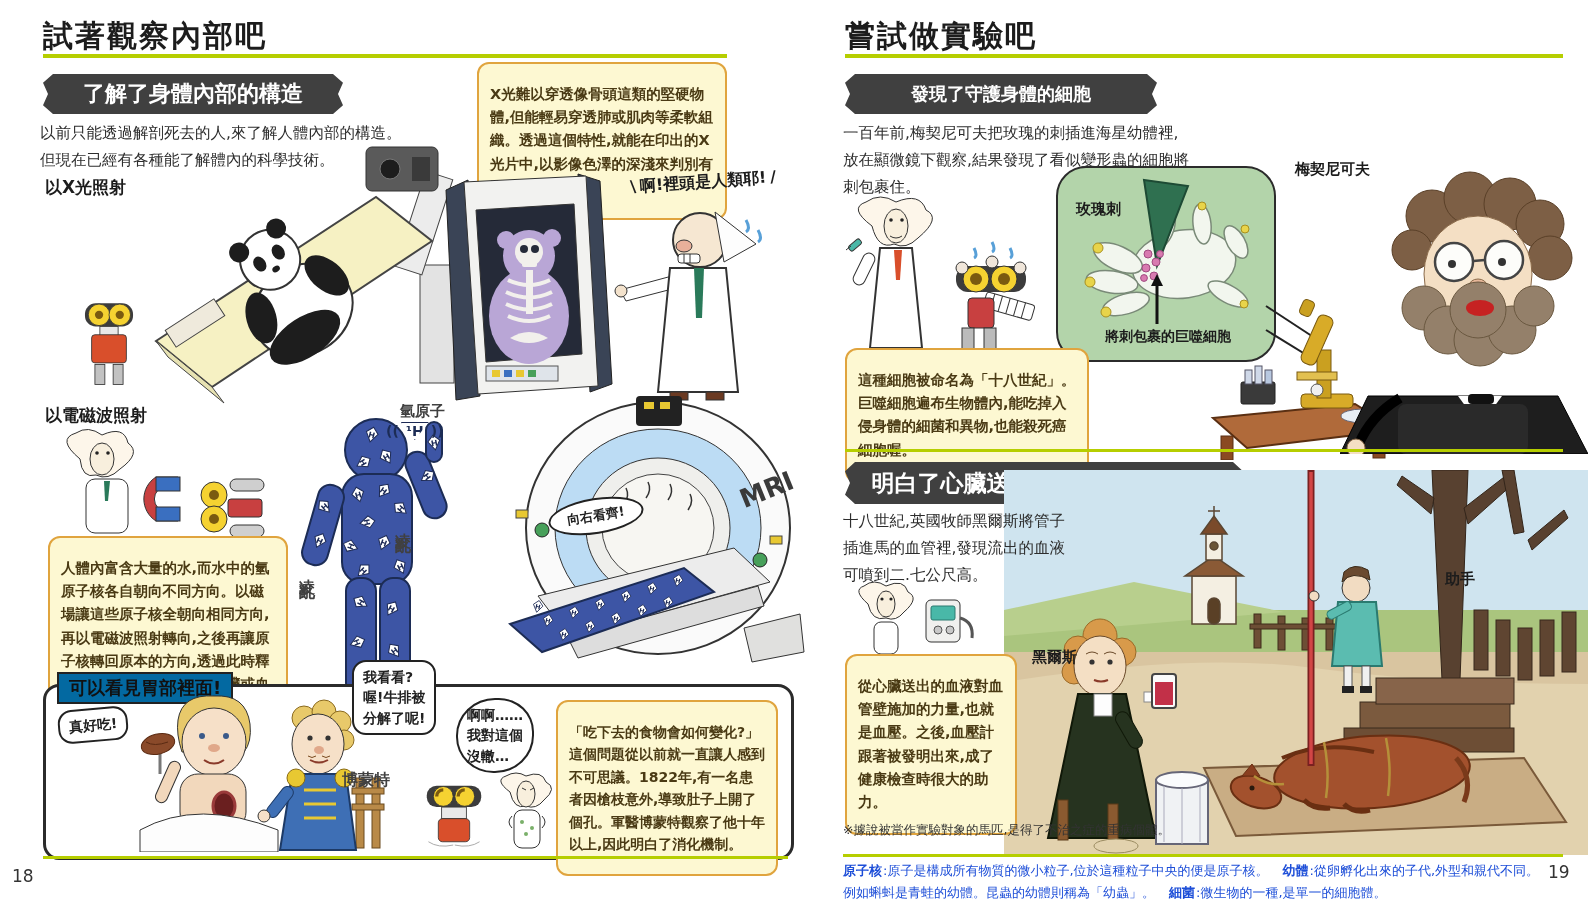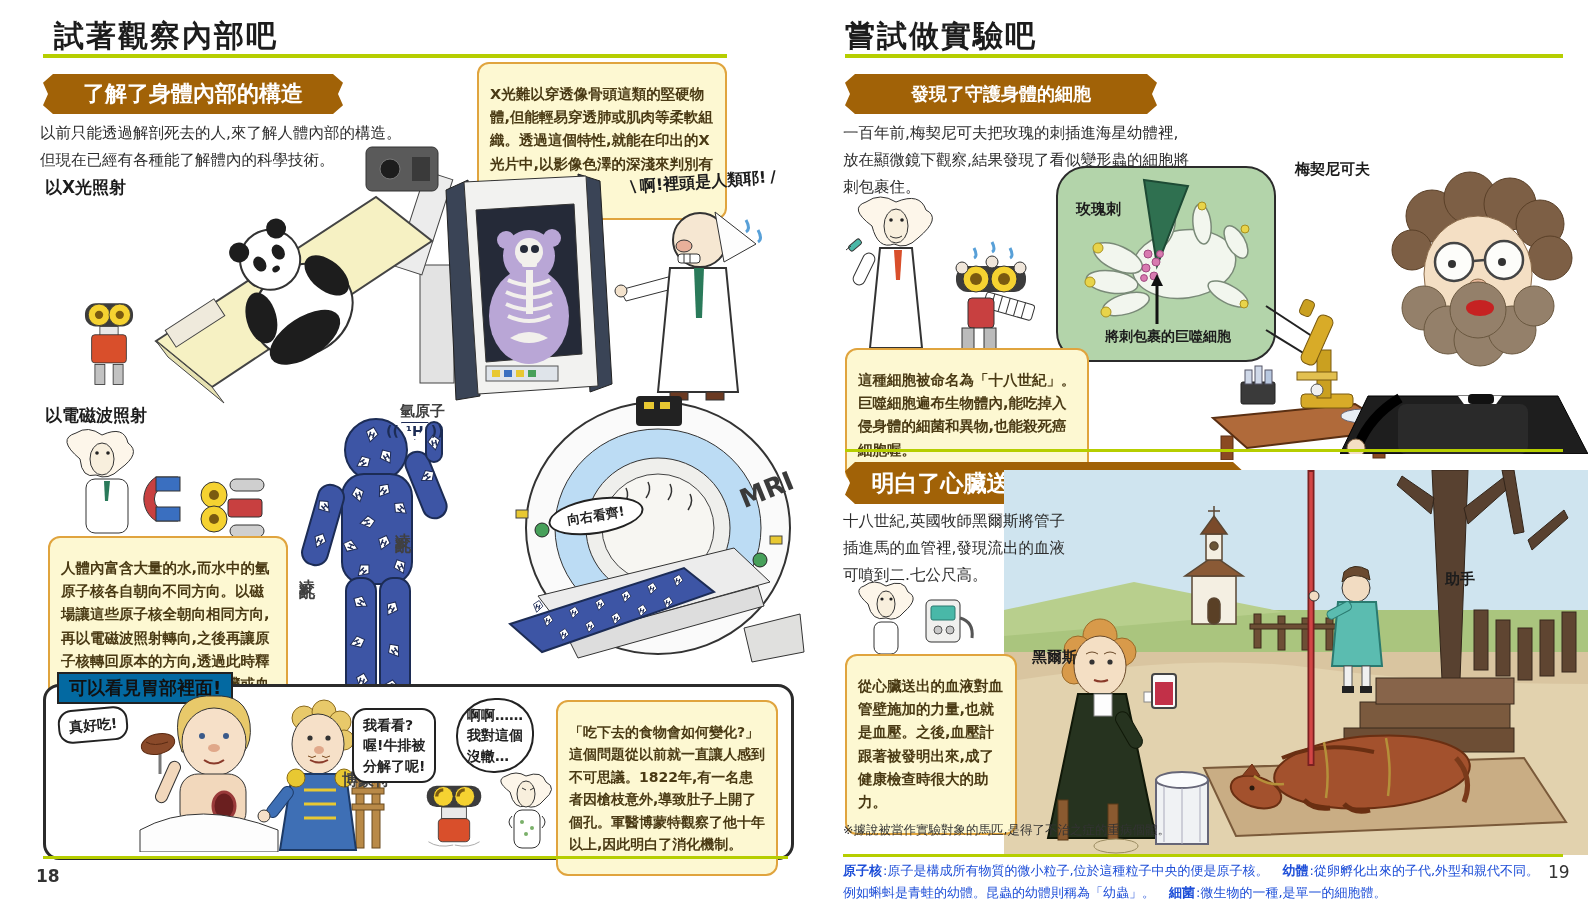--- a/index.html
+++ b/index.html
@@ -2,21 +2,21 @@
 <html><head>
 <meta charset="utf-8">
 <style>
   html,body{margin:0;padding:0;background:#e9e9e9;}
   .spread{position:relative;width:1588px;height:908px;background:#ffffff;overflow:hidden;
           font-family:"DejaVu Sans","Liberation Sans",sans-serif;color:#222;}
   .abs{position:absolute;}
   .pre{white-space:pre-line;}
   .page-title{font-size:30px;font-weight:bold;color:#1c1c1c;letter-spacing:2px;}
   .title-rule{height:4px;background:#b6ce00;}
-  .ribbon{background:#a16207;color:#fff;font-weight:bold;text-align:center;
+  .ribbon{background:#404040;color:#fff;font-weight:bold;text-align:center;
           clip-path:polygon(10px 0%,calc(100% - 10px) 0%,100% 22%,calc(100% - 5px) 50%,100% 78%,calc(100% - 10px) 100%,10px 100%,0% 78%,5px 50%,0% 22%);}
   .intro{font-size:15.5px;line-height:1.75;color:#2d2d2d;}
   .mini-label{font-size:17px;font-weight:bold;color:#1c1c1c;}
   .info-box{background:#fdf8d2;border:2.5px solid #e0a43e;border-radius:12px;
             padding:19px 11px;font-size:14.5px;line-height:1.6;color:#4a3a14;font-weight:bold;}
   .fig-label{font-size:16px;font-weight:bold;color:#404040;}
   .vert{writing-mode:vertical-rl;letter-spacing:4px;}
   .speech{background:#fff;border:2px solid #222;border-radius:14px;padding:5px 9px;
           font-size:14px;font-weight:bold;line-height:1.45;color:#222;}
   .shout{font-size:16px;font-weight:bold;color:#1c1c1c;}
@@ -30,21 +30,21 @@
   .page-num{font-size:17px;color:#333;}
   .bubble-ellipse{background:#fff;border:2px solid #222;border-radius:50%;
                   font-size:13px;font-weight:bold;text-align:center;color:#222;}
   .scene-label{font-size:15px;font-weight:bold;color:#1c1c1c;}
 </style>
 </head>
 <body>
 
 <div class="spread">
 
-  <div class="abs page-title" style="left:54px;top:16px;">試著觀察內部吧</div>
+  <div class="abs page-title" style="left:43px;top:16px;">試著觀察內部吧</div>
   <div class="abs title-rule" style="left:43px;top:54px;width:684px;"></div>
 
   <div class="abs ribbon" style="left:43px;top:74px;width:300px;height:40px;font-size:22px;line-height:40px;">了解了身體內部的構造</div>
 
   <div class="abs intro pre" style="left:40px;top:120px;width:430px;">以前只能透過解剖死去的人,來了解人體內部的構造。
 但現在已經有各種能了解體內的科學技術。</div>
 
   <div class="abs mini-label" style="left:45px;top:176px;">以X光照射</div>
 
   <div class="abs info-box" style="left:477px;top:62px;width:224px;">X光難以穿透像骨頭這類的堅硬物體,但能輕易穿透肺或肌肉等柔軟組織。透過這個特性,就能在印出的X光片中,以影像色澤的深淺來判別有沒有異常。</div>
@@ -292,21 +292,21 @@
     <g stroke="#e8c832" stroke-width="3">
       <line x1="52" y1="98" x2="84" y2="98"></line>
       <line x1="52" y1="112" x2="84" y2="112"></line>
       <line x1="52" y1="126" x2="84" y2="126"></line>
     </g>
     <rect x="22" y="92" width="12" height="36" rx="6" fill="#3e6fb5" stroke="#1d3a66" transform="rotate(38 28 110)"></rect>
     <circle cx="12" cy="124" r="6" fill="#f6e0c8" stroke="#333"></circle>
   </svg>
   <div class="abs fig-label" style="left:342px;top:770px;">博蒙特</div>
 
-  <div class="abs speech pre" style="left:352px;top:708px;">我看看?
+  <div class="abs speech pre" style="left:352px;top:660px;">我看看?
 喔!牛排被
 分解了呢!</div>
   <div class="abs speech pre" style="left:456px;top:698px;border-radius:50% 45% 50% 48%;">啊啊……
 我對這個
 沒轍…</div>
 
   <svg class="abs" style="left:418px;top:784px;" width="72" height="66" viewBox="0 0 86 80">
     <rect x="10" y="2" width="66" height="26" rx="12" fill="#3c3c3c"></rect>
     <circle cx="30" cy="15" r="12" fill="#f5d231" stroke="#333"></circle>
     <circle cx="56" cy="15" r="12" fill="#f5d231" stroke="#333"></circle>
@@ -325,21 +325,21 @@
     <rect x="22" y="38" width="26" height="38" rx="8" fill="#fff" stroke="#333"></rect>
     <path d="M20 44 q-6 6 0 12 M50 44 q6 6 0 12" stroke="#333" fill="none"></path>
     <circle cx="30" cy="50" r="2" fill="#7ab06a"></circle>
     <circle cx="40" cy="56" r="2" fill="#7ab06a"></circle>
     <circle cx="34" cy="62" r="2" fill="#7ab06a"></circle>
   </svg>
 
   <div class="abs info-box" style="left:556px;top:700px;width:196px;font-size:14px;">「吃下去的食物會如何變化?」這個問題從以前就一直讓人感到不可思議。1822年,有一名患者因槍枝意外,導致肚子上開了個孔。軍醫博蒙特觀察了他十年以上,因此明白了消化機制。</div>
 
   <div class="abs divider" style="left:43px;top:856px;width:745px;"></div>
-  <div class="abs page-num" style="left:36px;top:866px;font-weight:bold;">18</div>
+  <div class="abs page-num" style="left:12px;top:866px;">18</div>
 
   <div class="abs page-title" style="left:845px;top:16px;font-family:Liberation Mono, monospace;">嘗試做實驗吧</div>
   <div class="abs title-rule" style="left:845px;top:54px;width:718px;"></div>
 
   <div class="abs ribbon" style="left:845px;top:74px;width:312px;height:40px;font-size:18px;line-height:40px;">發現了守護身體的細胞</div>
 
   <div class="abs intro pre" style="left:843px;top:120px;width:430px;">一百年前,梅契尼可夫把玫瑰的刺插進海星幼體裡,
 放在顯微鏡下觀察,結果發現了看似變形蟲的細胞將
 刺包裹住。</div>
 

